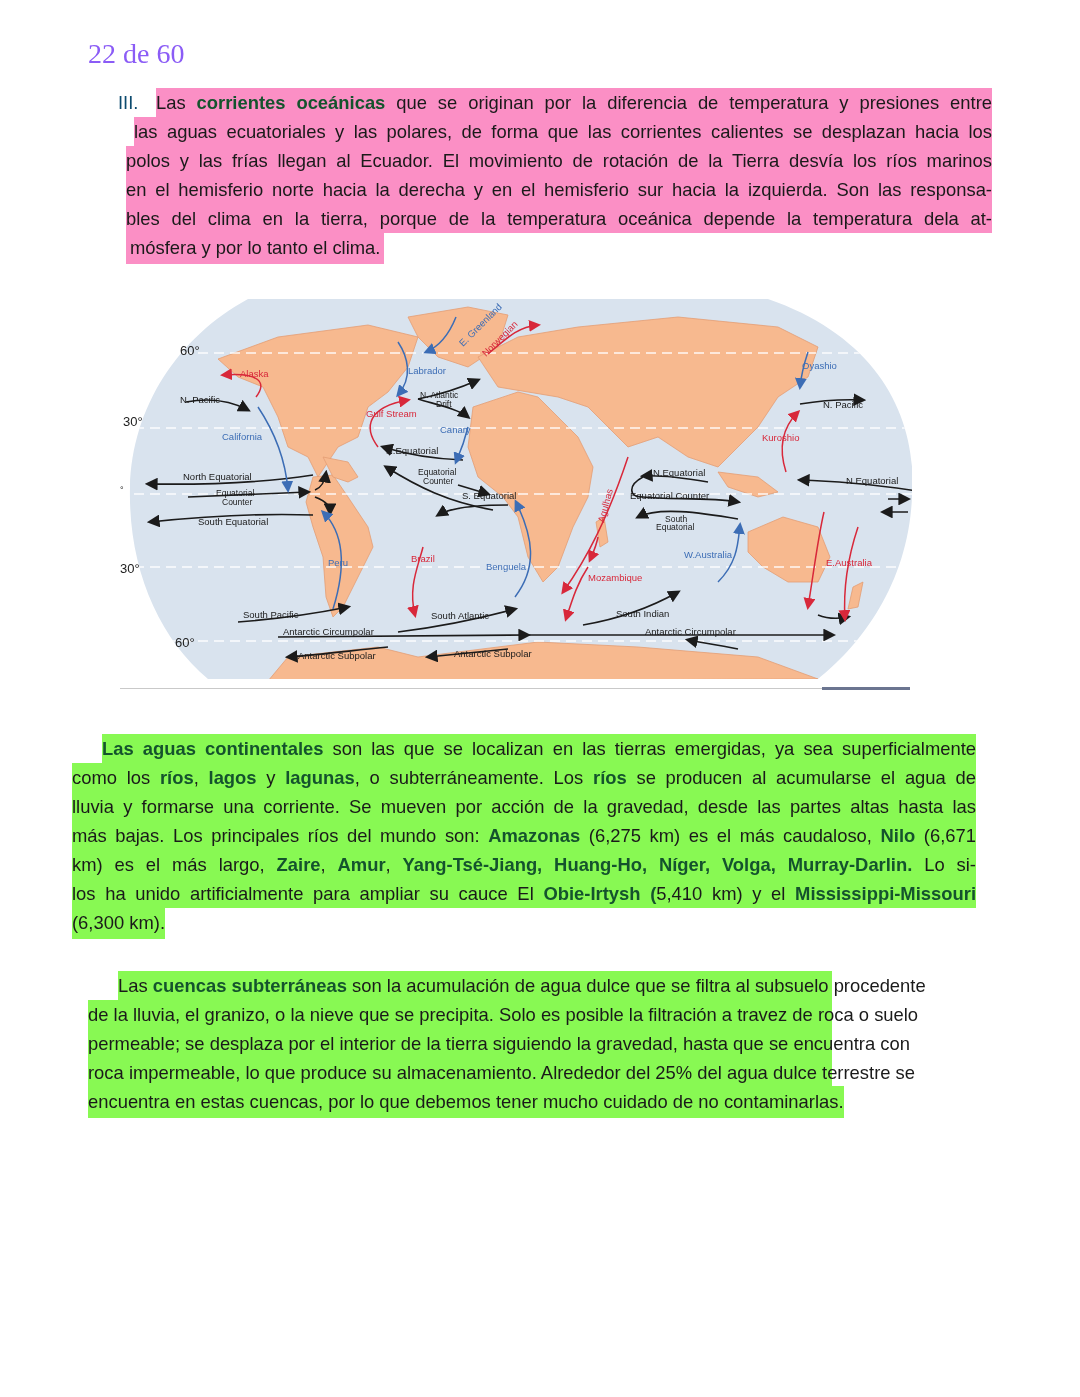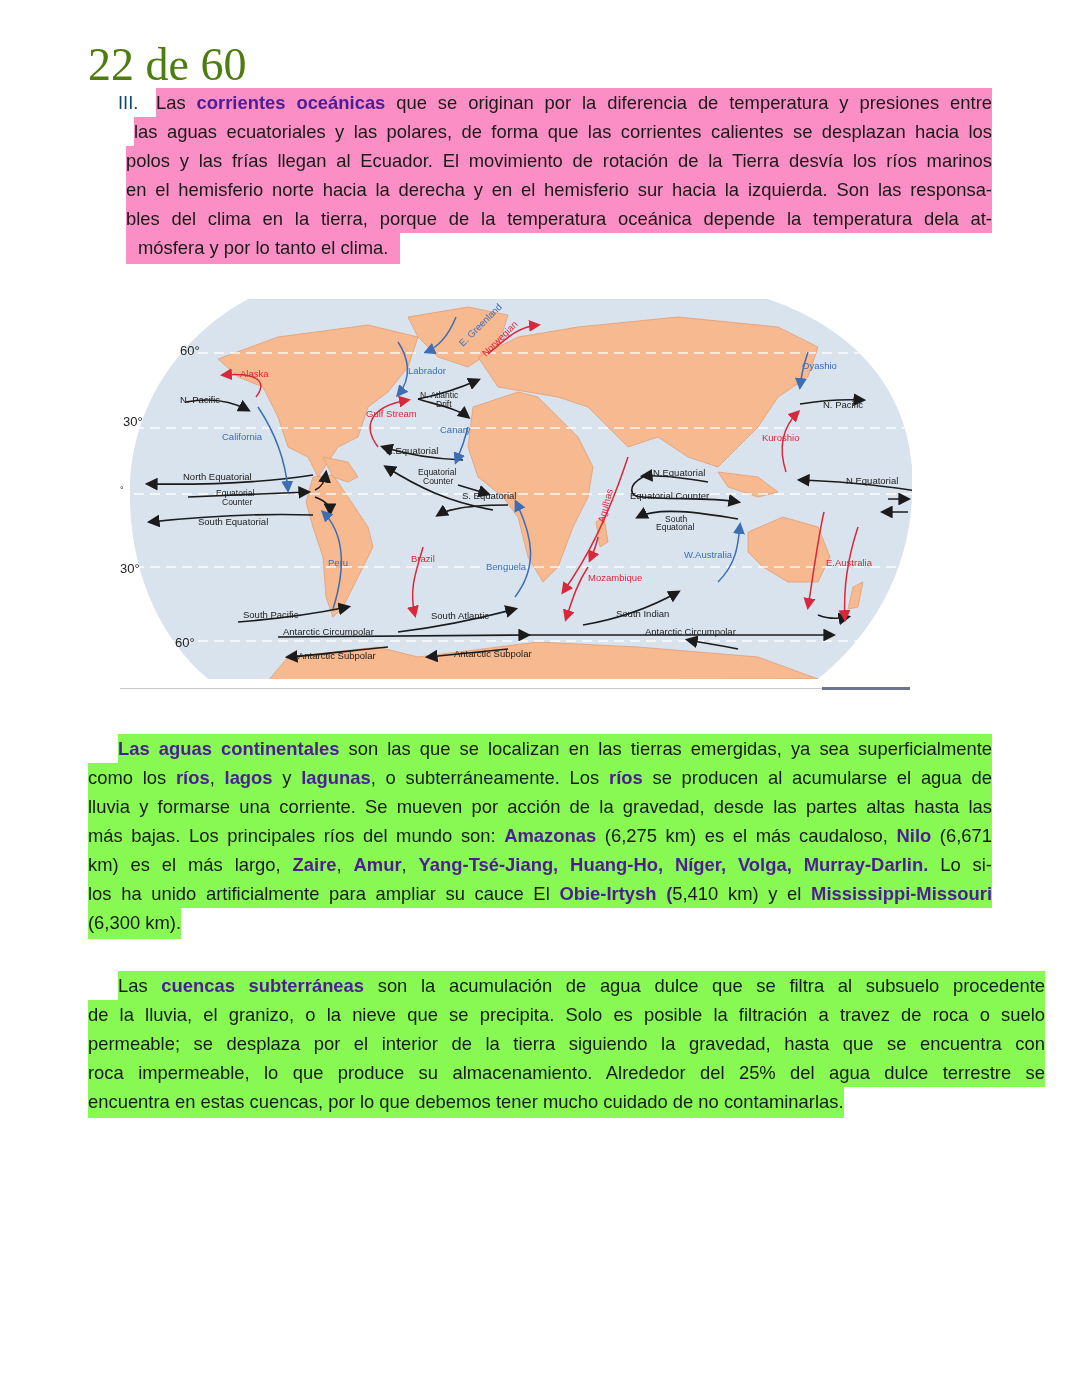--- a/index.html
+++ b/index.html
@@ -1,24 +1,24 @@
 <!DOCTYPE html>
 <html><head>
 <meta charset="utf-8">
 <style>
   html, body { margin:0; padding:0; background:#ffffff; }
   body { width:1080px; height:1397px; position:relative; overflow:hidden;
          font-family:"Liberation Sans", sans-serif; color:#111; }
   .page-num { position:absolute; left:88px; top:38px; font-family:"Liberation Serif", serif;
-              font-size:46px; color:#4d7c0f; }
+              font-size:28px; color:#8b5cf6; }
   .para { position:absolute; font-size:18.4px; line-height:29px; color:#1a1a1a; }
   .para .ln { display:block; white-space:nowrap; height:29px; }
   .hl-pink { background:#fb8fc5; }
   .hl-green { background:#88f953;text-align:center; }
-  .para b { font-weight:bold; color:#4c1d95; }
+  .para b { font-weight:bold; color:#14532d; }
   .justify { text-align:justify; text-align-last:justify; }
   .mapbox { position:absolute; left:118px; top:297px; width:794px; height:384px; }
   .map-rule { position:absolute; left:120px; top:688px; width:790px; height:1px; background:#c9c9c9; }
   .map-rule-dark { position:absolute; left:822px; top:687px; width:88px; height:3px; background:#6b7590; }
   svg text { font-family:"Liberation Sans", sans-serif; }
 </style>
 </head>
 <body>
 
 <div class="page-num">22 de 60</div>
@@ -27,21 +27,21 @@
   <span class="ln" style="position:relative;">
     <span style="position:absolute; left:0; color:#0c4a6e;">III.</span>
     <span class="hl-pink justify" style="position:absolute; left:38px; right:0; display:block;">
       <span>Las </span><b>corrientes oceánicas</b><span> que se originan por la diferencia de temperatura y presiones entre</span>
     </span>
   </span>
   <span class="ln hl-pink justify" style="margin-left:16px;">las aguas ecuatoriales y las polares, de forma que las corrientes calientes se desplazan hacia los</span>
   <span class="ln hl-pink justify" style="margin-left:8px;">polos y las frías llegan al Ecuador. El movimiento de rotación de la Tierra desvía los ríos marinos</span>
   <span class="ln hl-pink justify" style="margin-left:8px;">en el hemisferio norte hacia la derecha y en el hemisferio sur hacia la izquierda. Son las responsa-</span>
   <span class="ln hl-pink justify" style="margin-left:8px;">bles del clima en la tierra, porque de la temperatura oceánica depende la temperatura dela at-</span>
-  <span class="ln" style="margin-left:8px;"><span class="hl-pink" style="padding:5px 12px 6px;">mósfera y por lo tanto el clima.</span></span>
+  <span class="ln" style="margin-left:8px;"><span class="hl-pink" style="padding:5px 4px 6px;">mósfera y por lo tanto el clima.</span></span>
 </div>
 
 <div class="mapbox">
 <svg width="794" height="384" viewBox="0 0 794 384" xmlns="http://www.w3.org/2000/svg">
   <defs>
     <clipPath id="globe">
           <path d="M130,2 L650,2 C760,40 800,120 794,200 C790,290 740,350 700,382 L90,382 C40,340 10,270 12,190 C14,110 60,40 130,2 Z"></path>
         </clipPath>
     <marker id="ab" markerWidth="8" markerHeight="8" refX="6" refY="4" orient="auto">
           <path d="M0,0 L8,4 L0,8 Z" fill="#1b1b1b"></path>
@@ -182,21 +182,21 @@
     <text x="5" y="129">30°</text>
     <text x="2" y="196" font-size="9">°</text>
     <text x="2" y="276">30°</text>
     <text x="57" y="350">60°</text>
   </g>
 </svg>
 </div>
 <div class="map-rule"></div>
 <div class="map-rule-dark"></div>
 
-<div class="para" style="left:88px; top:734px; width:904px;">
+<div class="para" style="left:72px; top:734px; width:904px;">
   <span class="ln" style="position:relative;">
     <span class="hl-green justify" style="position:absolute; left:30px; right:0; display:block;">
       <b>Las aguas continentales</b><span> son las que se localizan en las tierras emergidas, ya sea superficialmente</span>
     </span>
   </span>
   <span class="ln hl-green justify">
     <span>como los </span><b>ríos</b><span>, </span><b>lagos</b><span> y </span><b>lagunas</b><span>, o subterráneamente. Los </span><b>ríos</b><span> se producen al acumularse el agua de</span>
   </span>
   <span class="ln hl-green justify">lluvia y formarse una corriente. Se mueven por acción de la gravedad, desde las partes altas hasta las</span>
   <span class="ln hl-green justify">
@@ -204,21 +204,21 @@
   </span>
   <span class="ln hl-green justify">
     <span>km) es el más largo, </span><b>Zaire</b><span>, </span><b>Amur</b><span>, </span><b>Yang-Tsé-Jiang, Huang-Ho, Níger, Volga, Murray-Darlin.</b><span> Lo si-</span>
   </span>
   <span class="ln hl-green justify">
     <span>los ha unido artificialmente para ampliar su cauce El </span><b>Obie-Irtysh (</b><span>5,410 km) y el </span><b>Mississippi-Missouri</b>
   </span>
   <span class="ln"><span class="hl-green" style="padding:5px 0 6px;">(6,300 km).</span></span>
 </div>
 
-<div class="para" style="left:88px; top:971px; width:957px;">
+<div class="para" style="left:88px; top:971px; width:744px;">
   <span class="ln" style="position:relative;">
     <span class="hl-green justify" style="position:absolute; left:30px; right:0; display:block;">
       <span>Las </span><b>cuencas subterráneas</b><span> son la acumulación de agua dulce que se filtra al subsuelo procedente</span>
     </span>
   </span>
   <span class="ln hl-green justify">de la lluvia, el granizo, o la nieve que se precipita. Solo es posible la filtración a travez de roca o suelo</span>
   <span class="ln hl-green justify">permeable; se desplaza por el interior de la tierra siguiendo la gravedad, hasta que se encuentra con</span>
   <span class="ln hl-green justify">roca impermeable, lo que produce su almacenamiento. Alrededor del 25% del agua dulce terrestre se</span>
   <span class="ln"><span class="hl-green" style="padding:5px 0 6px;">encuentra en estas cuencas, por lo que debemos tener mucho cuidado de no contaminarlas.</span></span>
 </div>

